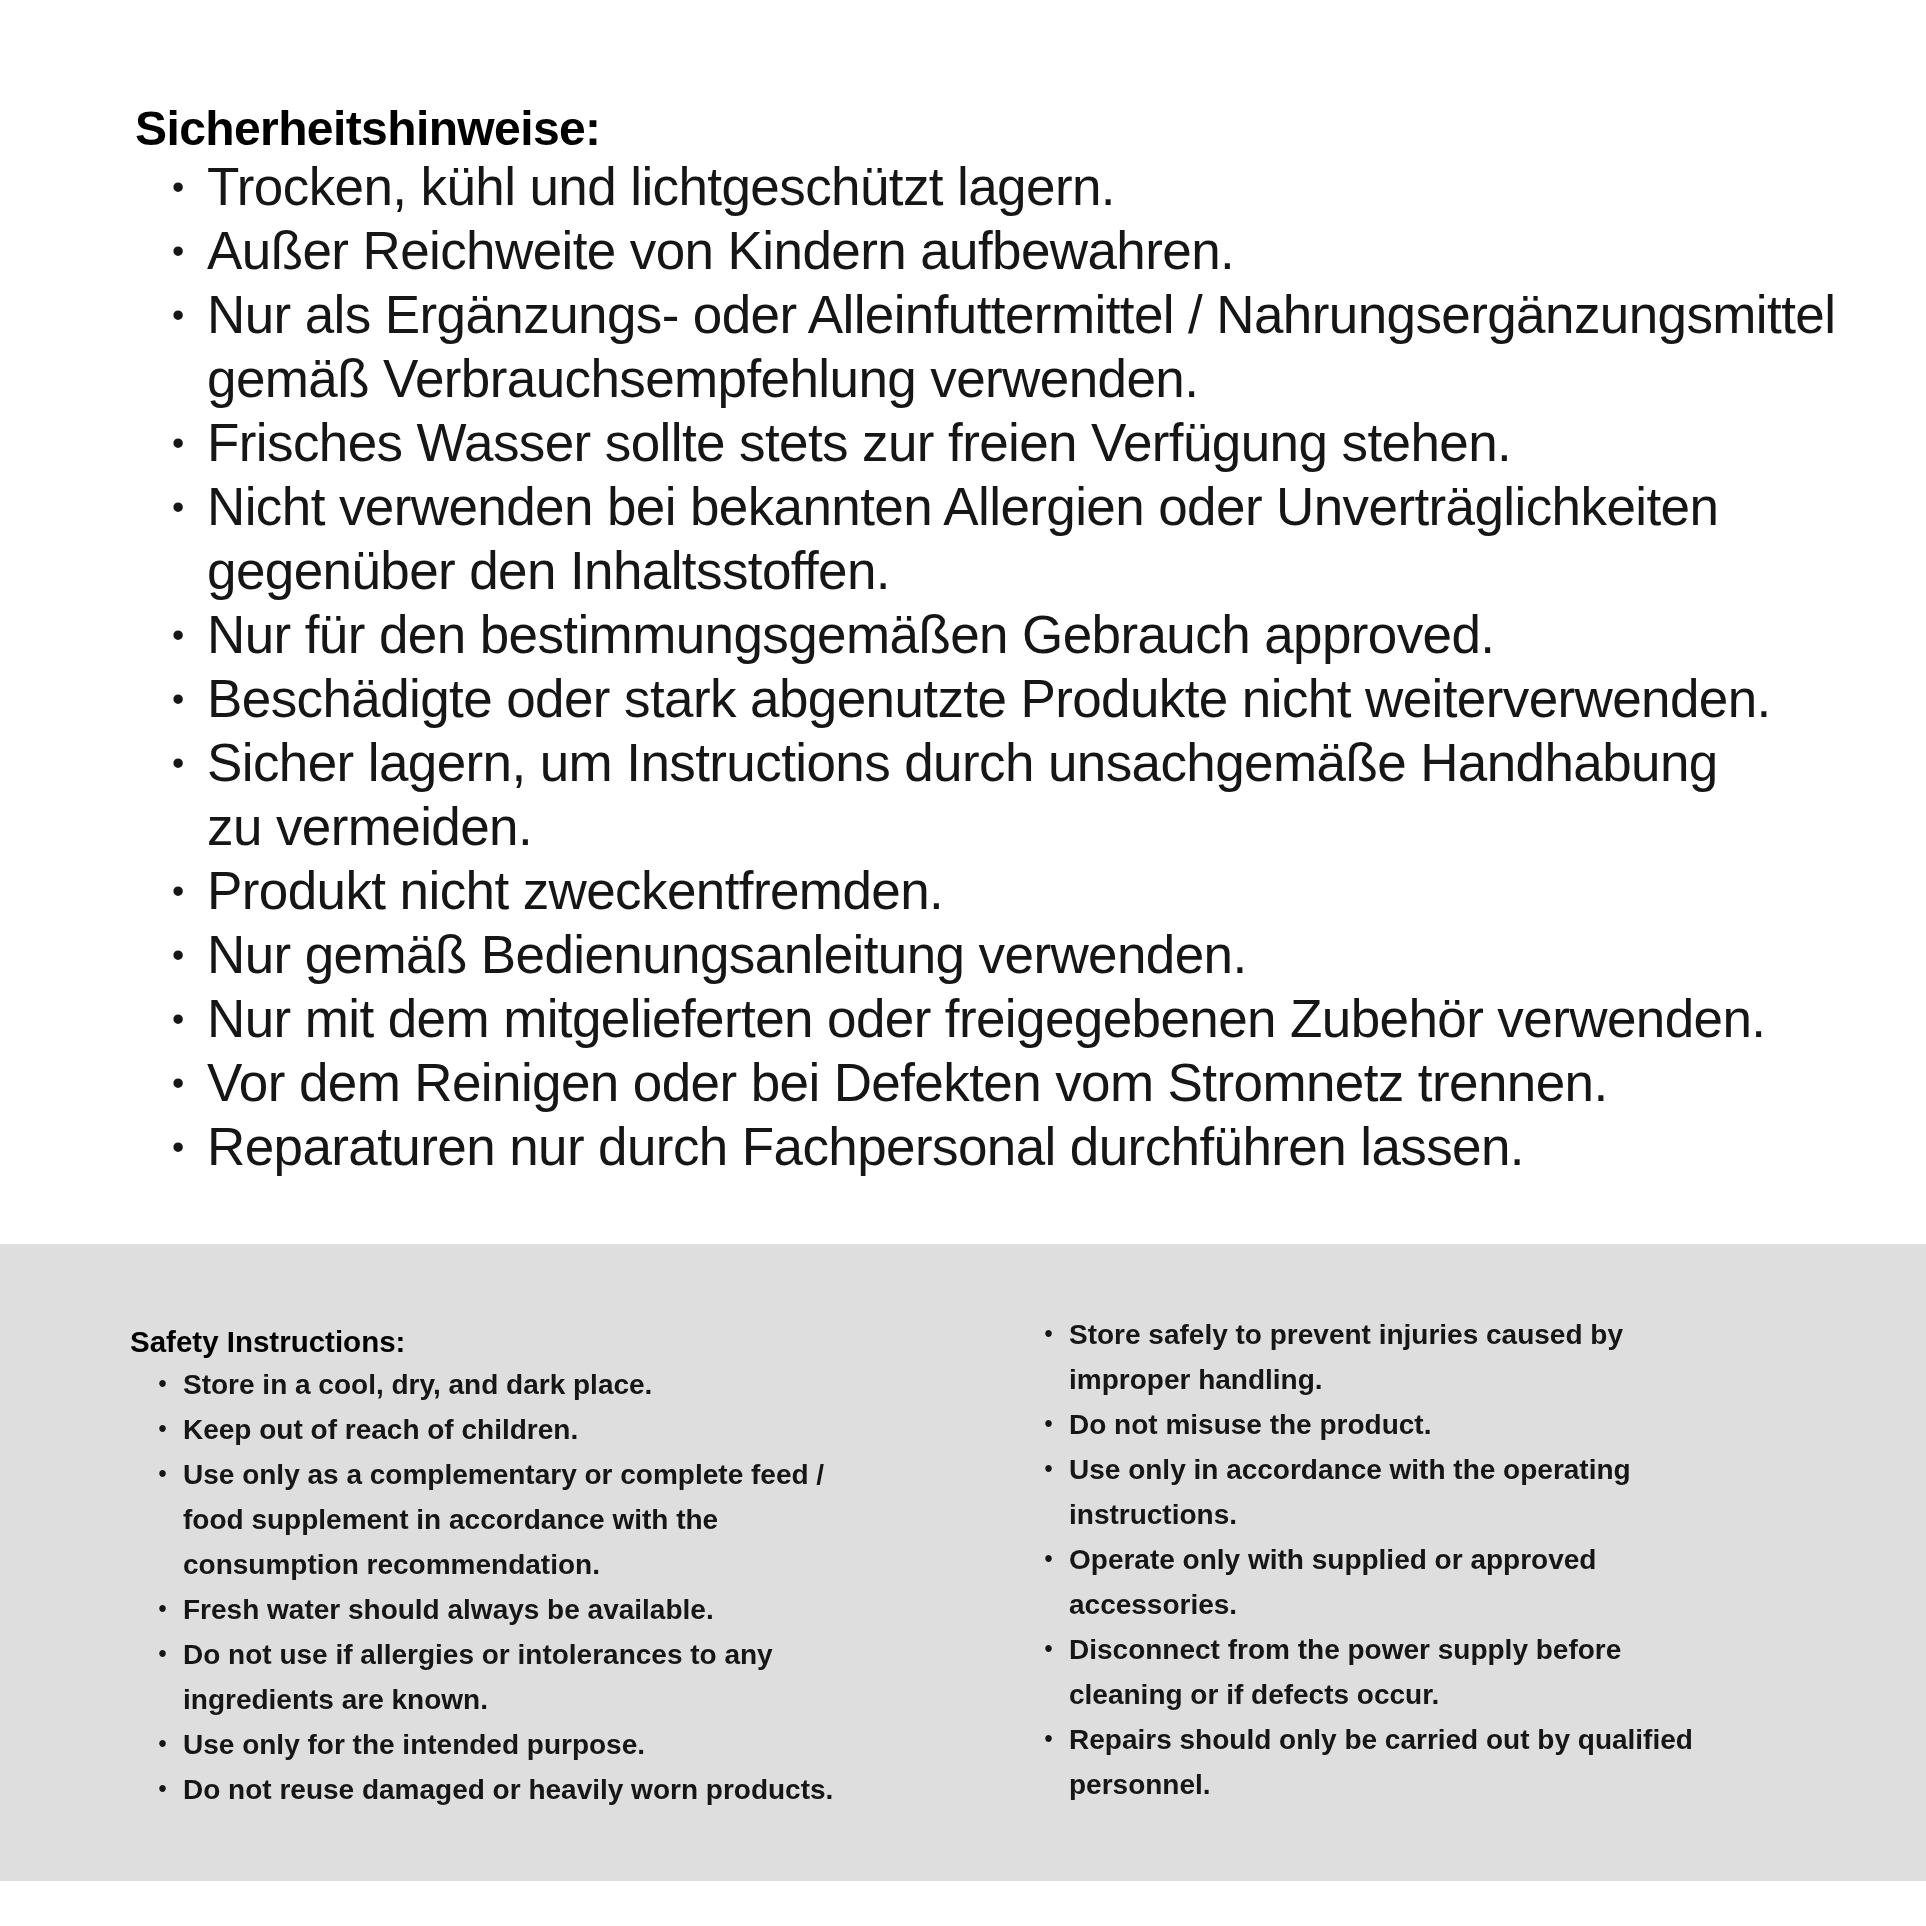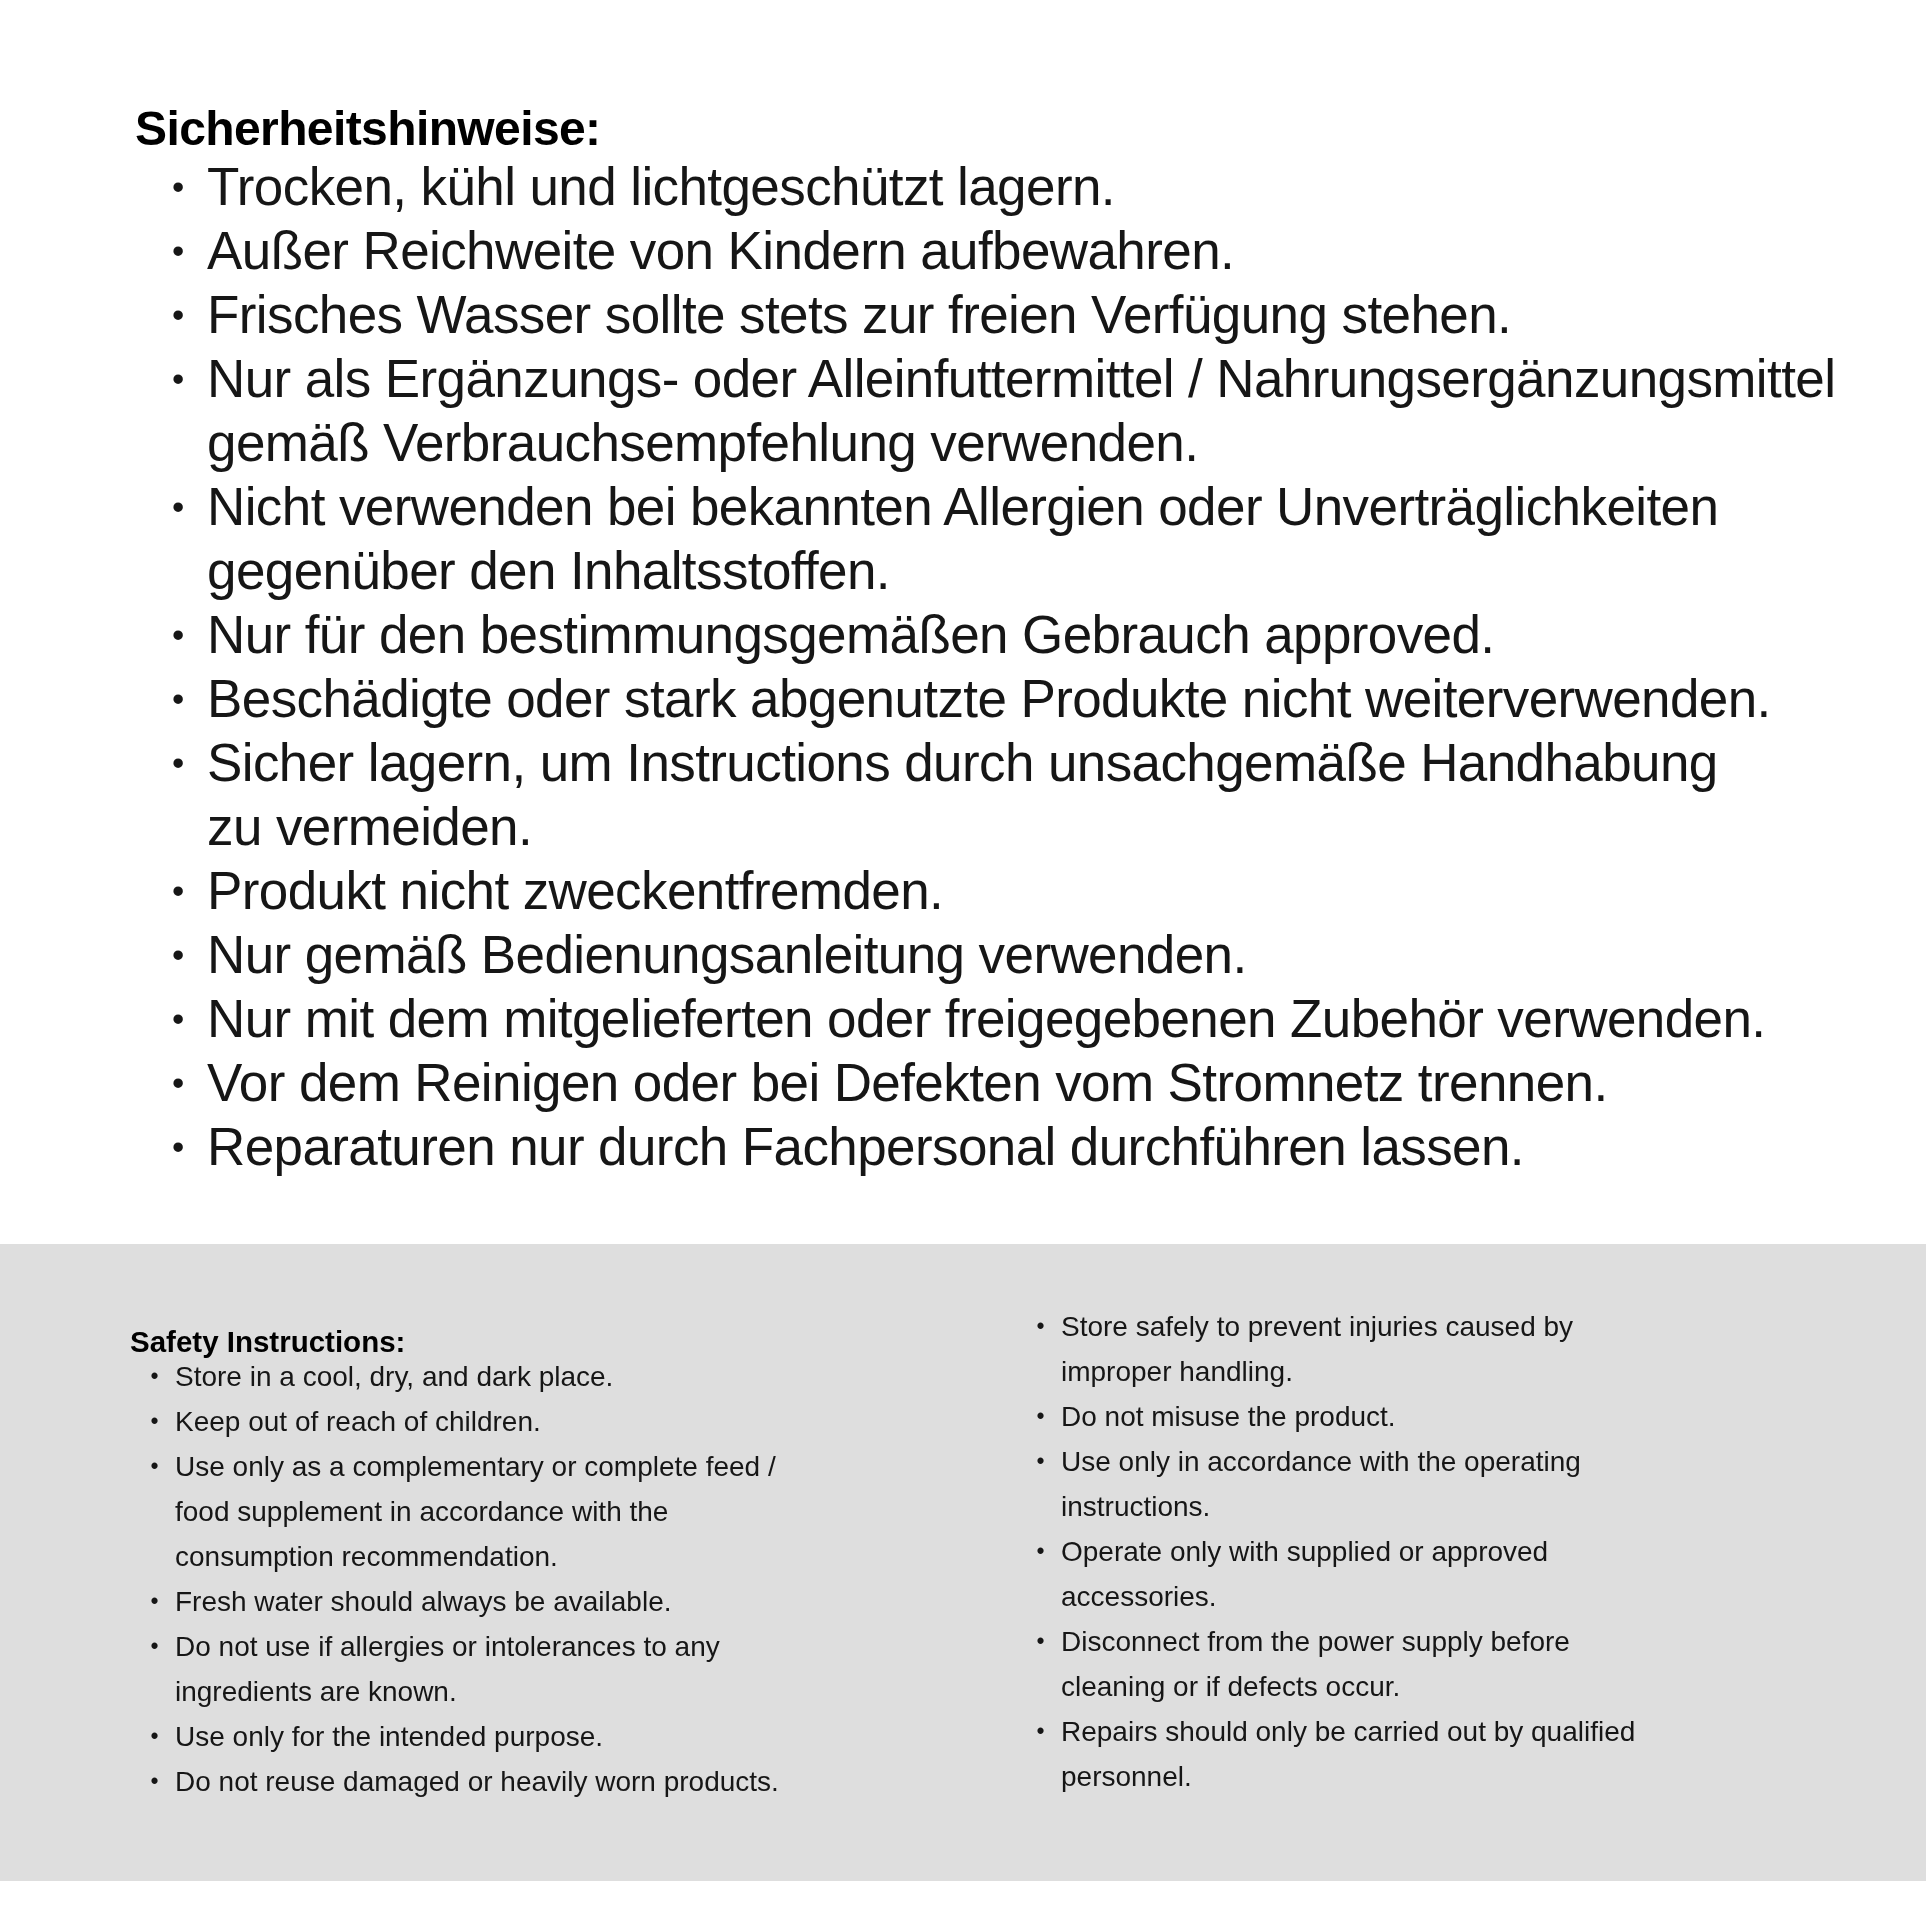--- a/index.html
+++ b/index.html
@@ -71,26 +71,26 @@
   .heading-en {
     position: absolute;
     left: 130px;
     top: 55px;                 
     font-size: 29.5px;
     line-height: 37px;
     font-weight: 700;
     color: #000000;
   }
   .list-en {
-    margin: 0;
+    margin: 8px;
     padding: 0;
     list-style: none;
     font-size: 28px;
     line-height: 45px;
-    font-weight: 400;
+    font-weight: 700;
     color: #161616;
     position: absolute;
   }
   .list-en li { position: relative; }
   .list-en li::before {
     content: "\2022";
     position: absolute;
     left: -24.4px;
     top: 0;
     font-size: 23px;
@@ -108,22 +108,22 @@
 </style>
 </head>
 <body>
 
 <section class="section-german">
   <h1 class="heading-de">Sicherheitshinweise:</h1>
 
   <ul class="list-de">
     <li><span>Trocken, kühl und lichtgeschützt lagern.</span></li>
     <li><span>Außer Reichweite von Kindern aufbewahren.</span></li>
+    <li><span>Nur als Ergänzungs- oder Alleinfuttermittel / Nahrungsergänzungsmittel</span><span class="cont">gemäß Verbrauchsempfehlung verwenden.</span></li>
     <li><span>Frisches Wasser sollte stets zur freien Verfügung stehen.</span></li>
-    <li><span>Nur als Ergänzungs- oder Alleinfuttermittel / Nahrungsergänzungsmittel</span><span class="cont">gemäß Verbrauchsempfehlung verwenden.</span></li>
     <li><span>Nicht verwenden bei bekannten Allergien oder Unverträglichkeiten</span><span class="cont">gegenüber den Inhaltsstoffen.</span></li>
     <li><span>Nur für den bestimmungsgemäßen Gebrauch approved.</span></li>
     <li><span>Beschädigte oder stark abgenutzte Produkte nicht weiterverwenden.</span></li>
     <li><span>Sicher lagern, um Instructions durch unsachgemäße Handhabung</span><span class="cont">zu vermeiden.</span></li>
     <li><span>Produkt nicht zweckentfremden.</span></li>
     <li><span>Nur gemäß Bedienungsanleitung verwenden.</span></li>
     <li><span>Nur mit dem mitgelieferten oder freigegebenen Zubehör verwenden.</span></li>
     <li><span>Vor dem Reinigen oder bei Defekten vom Stromnetz trennen.</span></li>
     <li><span>Reparaturen nur durch Fachpersonal durchführen lassen.</span></li>
   </ul>

